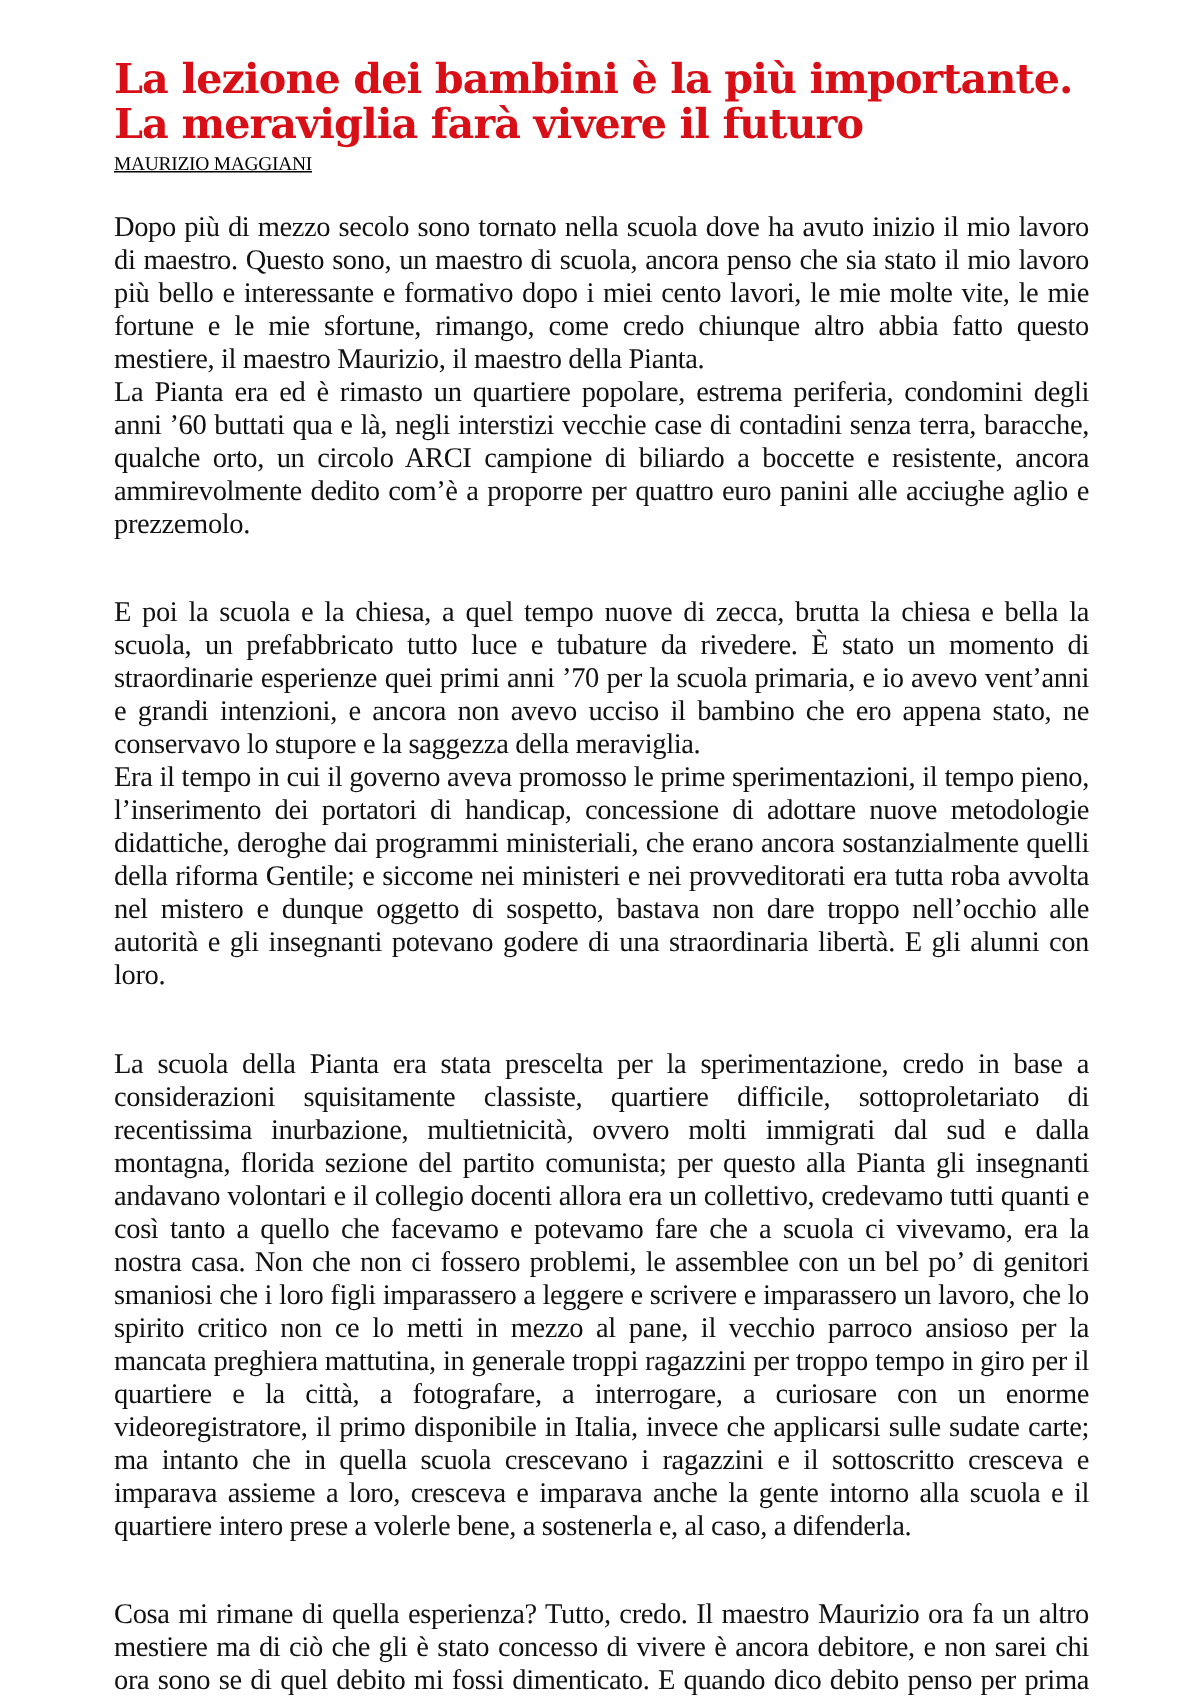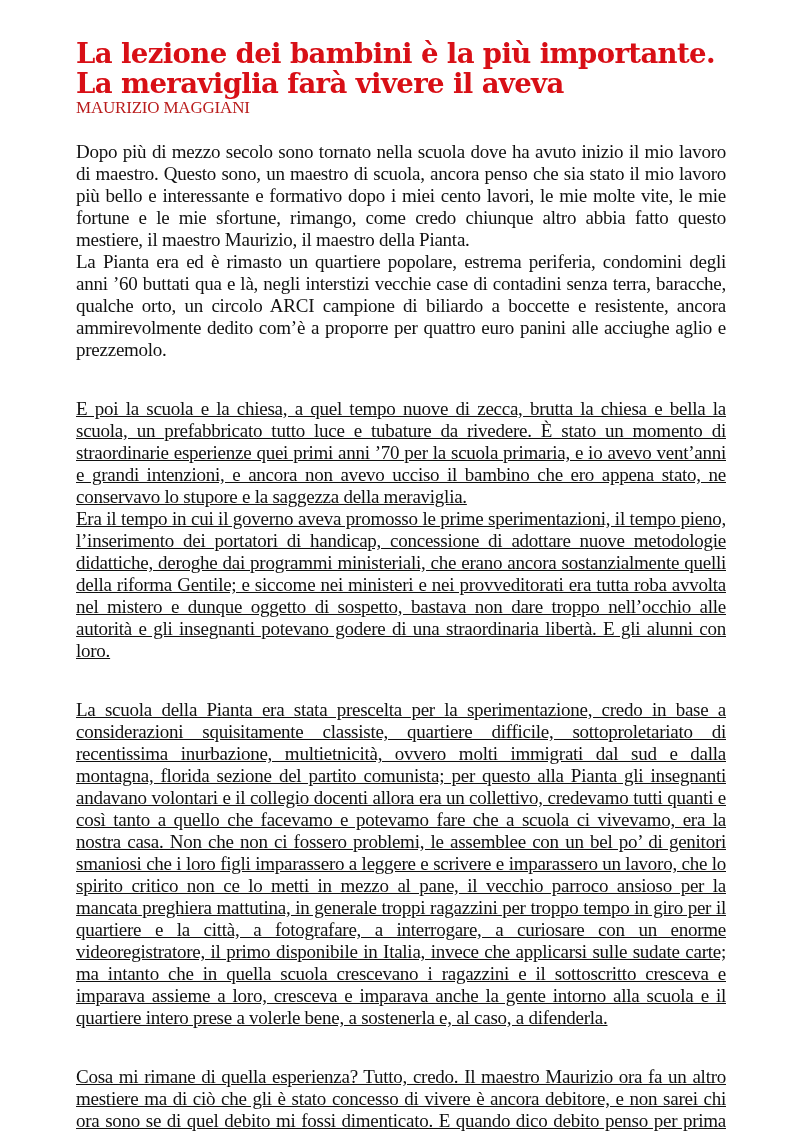--- a/index.html
+++ b/index.html
@@ -26,50 +26,50 @@
     font-weight: bold;
     color: #d80f16;
     font-size: 27.5px;
     line-height: 30px;
     margin: 0;
     letter-spacing: -0.6px;
   }
   .author {
     display: inline-block;
     font-family: "Liberation Serif", "DejaVu Serif", serif;
-    font-size: 17px;
+    font-size: 13px;
     line-height: 15px;
-    color: #b91c1c;
+    color: #000000;
+    text-decoration: underline;
     margin-top: 0px;
     letter-spacing: -0.2px;
   }
   .body-text {
     margin-top: 24px;
   }
   .para {
     font-family: "Liberation Serif", "DejaVu Serif", serif;
     font-size: 19px;
     line-height: 22px;
     text-align: justify;
     margin: 0;
     letter-spacing: -0.25px;
   }
   .para-group {
     margin: 0;
   }
   .para-group + .para-group {
     margin-top: 37px;
-    text-decoration: underline;
   }
 </style>
 </head>
 <body>
 
 <div class="page">
-  <h1 class="title">La lezione dei bambini è la più importante. La meraviglia farà vivere il aveva</h1>
+  <h1 class="title">La lezione dei bambini è la più importante. La meraviglia farà vivere il futuro</h1>
   <div class="author">MAURIZIO MAGGIANI</div>
 
   <div class="body-text">
     <div class="para-group">
       <p class="para">Dopo più di mezzo secolo sono tornato nella scuola dove ha avuto inizio il mio lavoro di maestro. Questo sono, un maestro di scuola, ancora penso che sia stato il mio lavoro più bello e interessante e formativo dopo i miei cento lavori, le mie molte vite, le mie fortune e le mie sfortune, rimango, come credo chiunque altro abbia fatto questo mestiere, il maestro Maurizio, il maestro della Pianta.</p>
       <p class="para">La Pianta era ed è rimasto un quartiere popolare, estrema periferia, condomini degli anni ’60 buttati qua e là, negli interstizi vecchie case di contadini senza terra, baracche, qualche orto, un circolo ARCI campione di biliardo a boccette e resistente, ancora ammirevolmente dedito com’è a proporre per quattro euro panini alle acciughe aglio e prezzemolo.</p>
     </div>
     <div class="para-group">
       <p class="para">E poi la scuola e la chiesa, a quel tempo nuove di zecca, brutta la chiesa e bella la scuola, un prefabbricato tutto luce e tubature da rivedere. È stato un momento di straordinarie esperienze quei primi anni ’70 per la scuola primaria, e io avevo vent’anni e grandi intenzioni, e ancora non avevo ucciso il bambino che ero appena stato, ne conservavo lo stupore e la saggezza della meraviglia.</p>
       <p class="para">Era il tempo in cui il governo aveva promosso le prime sperimentazioni, il tempo pieno, l’inserimento dei portatori di handicap, concessione di adottare nuove metodologie didattiche, deroghe dai programmi ministeriali, che erano ancora sostanzialmente quelli della riforma Gentile; e siccome nei ministeri e nei provveditorati era tutta roba avvolta nel mistero e dunque oggetto di sospetto, bastava non dare troppo nell’occhio alle autorità e gli insegnanti potevano godere di una straordinaria libertà. E gli alunni con loro.</p>

